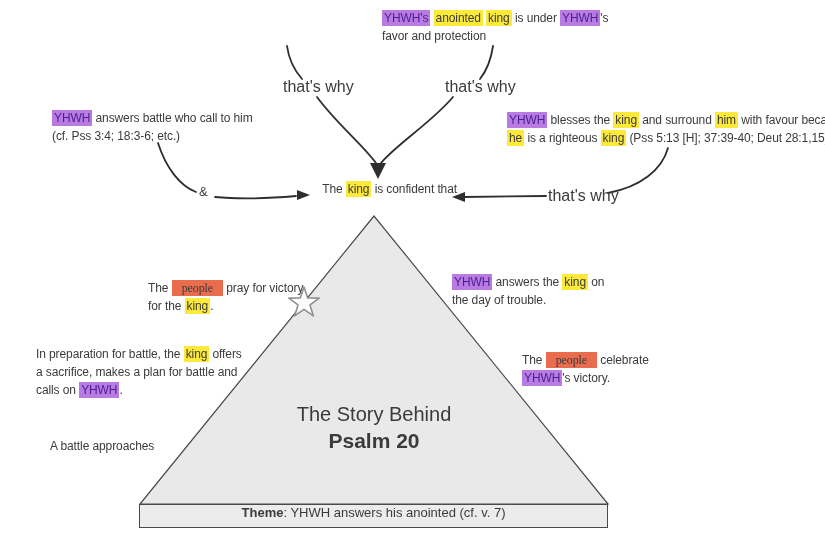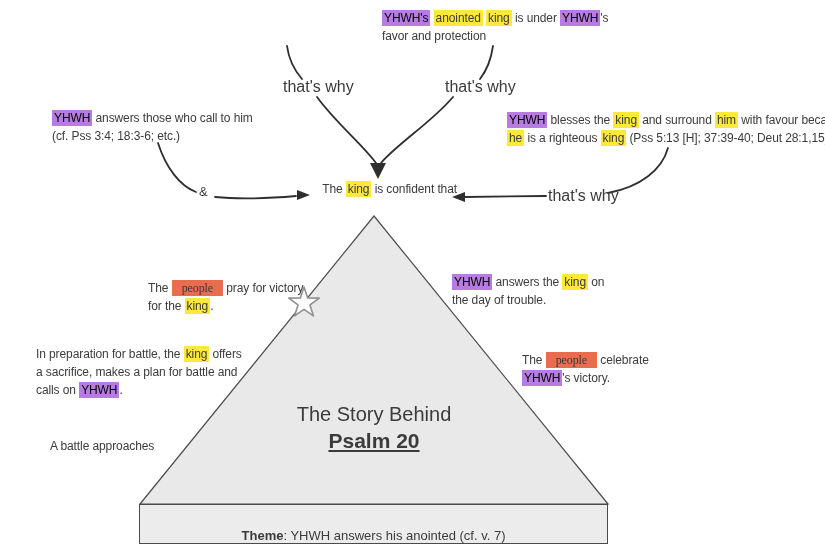--- a/index.html
+++ b/index.html
@@ -6,29 +6,29 @@
   .canvas{position:relative;width:825px;height:545px;background:#fff;overflow:hidden;
           font-family:"Liberation Sans","DejaVu Sans",sans-serif;color:var(--text,#3b3b3b);}
   .layer{position:absolute;left:0;top:0;}
   .triangle{fill:var(--triangle_fill);stroke:var(--line_dark);stroke-width:1.2;}
   .star{fill:var(--star_fill);stroke:var(--star_stroke);stroke-width:1.6;stroke-linejoin:round;}
   .conn{fill:none;stroke:var(--arrow);stroke-width:1.8;stroke-linecap:round;}
   .head{fill:var(--arrow);stroke:none;}
   .note{position:absolute;font-size:12px;line-height:18px;white-space:nowrap;letter-spacing:-0.1px;}
   .lbl{position:absolute;font-size:16px;line-height:14px;white-space:nowrap;}
   .hl-y{background:var(--hl_yellow);padding:1px 2px;}
-  .hl-p{background:var(--hl_purple);color:#000000;padding:1px 2px;}
+  .hl-p{background:var(--hl_purple);color:#4c1d95;padding:1px 2px;}
   .hl-o{background:var(--hl_orange);padding:1px 10px;font-family:Liberation Serif, serif;}
   .bold{font-weight:700;}
   .title-block{position:absolute;left:374px;top:401px;transform:translateX(-50%);text-align:center;}
   .title1{font-size:20px;line-height:26px;}
-  .title2{font-size:21px;line-height:27px;font-weight:700;text-decoration:underline;}
-  .theme-bar{position:absolute;left:139px;top:503.5px;width:469px;height:40px;box-sizing:border-box;
+  .title2{font-size:21px;line-height:27px;font-weight:700;}
+  .theme-bar{position:absolute;left:139px;top:503.5px;width:469px;height:24px;box-sizing:border-box;
              background:var(--panel);border:1.5px solid var(--line_dark);
-             display:flex;align-items:flex-end;justify-content:center;font-size:13px;white-space:nowrap;}
+             display:flex;align-items:flex-start;justify-content:center;font-size:13px;white-space:nowrap;}
   .center-note{text-align:right;}
 </style>
 </head>
 <body>
 
 <div class="canvas">
 
   <svg class="layer" width="825" height="545" viewBox="0 0 825 545">
     <polygon class="triangle" points="374,216 140,504 608,504"></polygon>
     <polygon class="star" points="304,287 307.7,297.9 319.2,298.1 310,304.9 313.4,315.9 304,309.3 294.6,315.9 298,304.9 288.8,298.1 300.3,297.9"></polygon>
@@ -50,21 +50,21 @@
 
   <div class="note" style="left:382px;top:9px">
       <div><span class="hl-p">YHWH's</span><span> </span><span class="hl-y">anointed</span><span> </span><span class="hl-y">king</span><span> is under </span><span class="hl-p">YHWH</span><span>'s</span></div>
       <div><span>favor and protection</span></div>
     </div>
 
   <div class="lbl" style="left:283px;top:80px">that's why</div>
   <div class="lbl" style="left:445px;top:80px">that's why</div>
 
   <div class="note" style="left:52px;top:109px">
-      <div><span class="hl-p">YHWH</span><span> answers those who call to him</span></div>
+      <div><span class="hl-p">YHWH</span><span> answers battle who call to him</span></div>
       <div><span>(cf. Pss 3:4; 18:3-6; etc.)</span></div>
     </div>
   <div class="note" style="left:507px;top:111px">
       <div><span class="hl-p">YHWH</span><span> blesses the </span><span class="hl-y">king</span><span> and surround </span><span class="hl-y">him</span><span> with favour because</span></div>
       <div><span class="hl-y">he</span><span> is a righteous </span><span class="hl-y">king</span><span> (Pss 5:13 [H]; 37:39-40; Deut 28:1,15)</span></div>
     </div>
 
   <div class="lbl" style="left:199px;top:185px;font-size:13px">&amp;</div>
   <div class="lbl" style="left:548px;top:189px">that's why</div>
 

